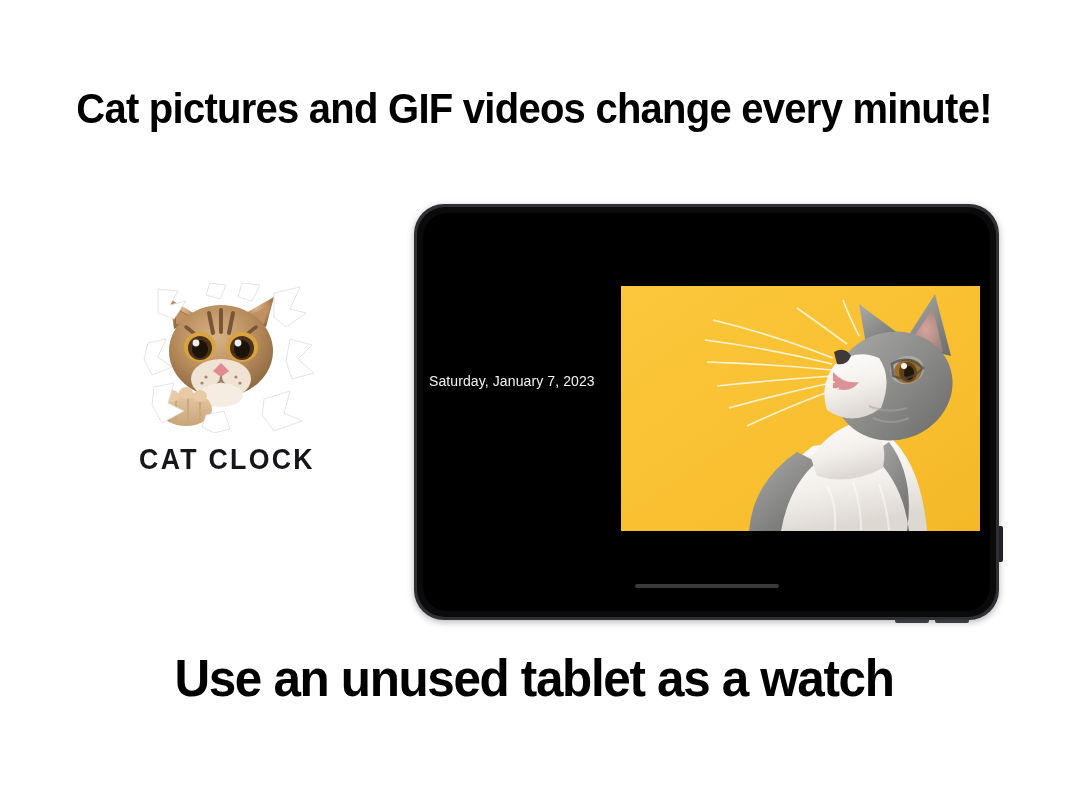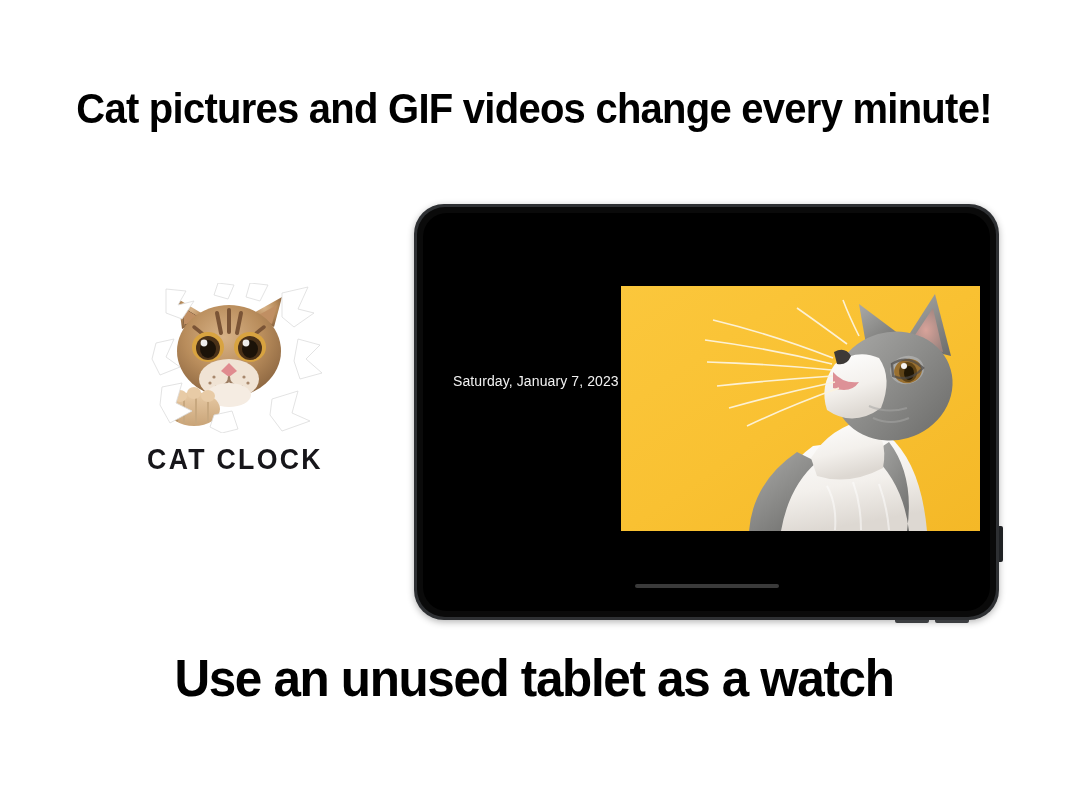--- a/index.html
+++ b/index.html
@@ -37,21 +37,21 @@
   .headline-bottom {
     top: 648px;
     font-size: 52px;
     letter-spacing: -1.4px;
     transform: scaleX(0.95);
   }
 
   
   .brand {
     position: absolute;
-    left: 122px;
+    left: 114px;
     top: 283px;
     width: 226px;
     height: 210px;
   }
   .brand-logo {
     position: relative;
     width: 226px;
     height: 150px;
   }
   .brand-title {
@@ -114,21 +114,21 @@
     height: 3px;
     background: #3b3d40;
     border-radius: 0 0 2px 2px;
   }
   .speaker-grill.g1 { right: 70px; }
   .speaker-grill.g2 { right: 30px; }
 
   
   .clock {
     position: absolute;
-    left: 28px;
+    left: 4px;
     top: 160px;
     z-index: 1;
   }
   .clock-date {
     font-family: "Liberation Sans", sans-serif;
     font-size: 14px;
     font-weight: 400;
     color: #f2f2f2;
     letter-spacing: 0.1px;
     white-space: nowrap;

